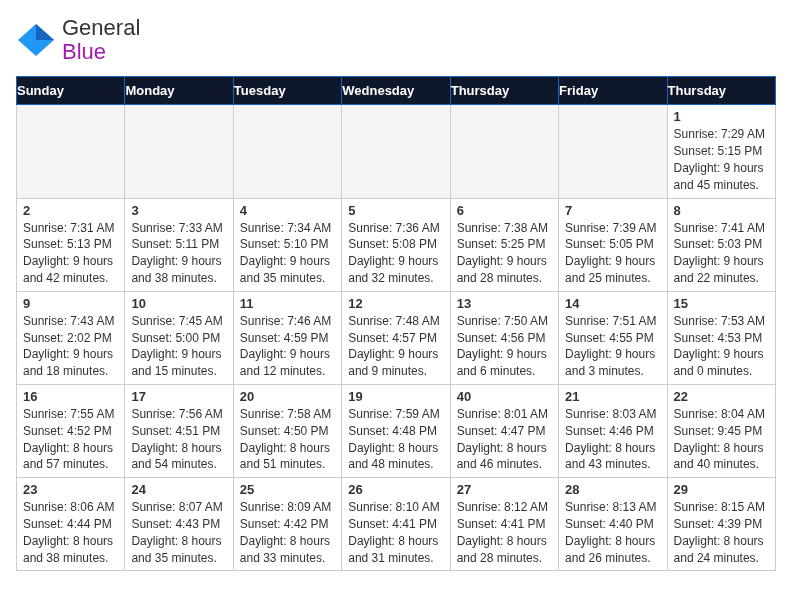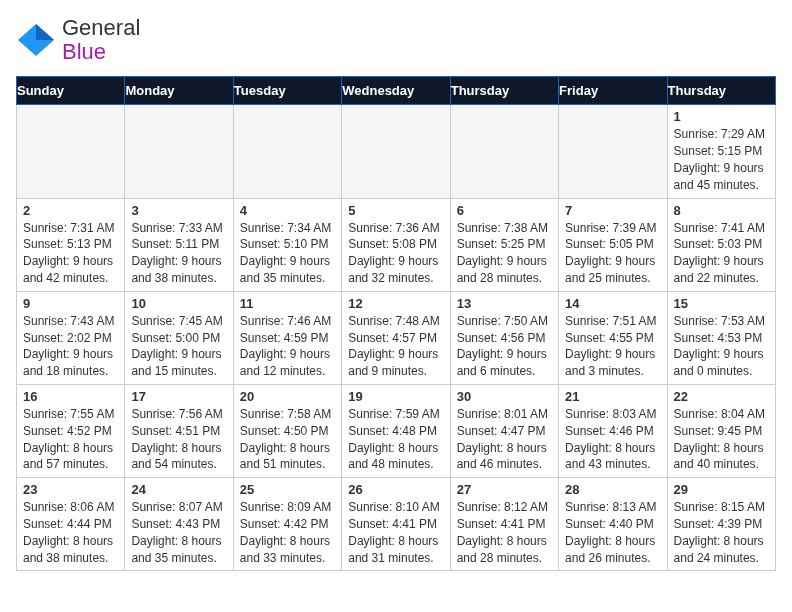--- a/index.html
+++ b/index.html
@@ -238,21 +238,21 @@
 Sunset: 4:50 PM
 Daylight: 8 hours and 51 minutes.</div>
         </td>
         <td>
           <span class="day-number">19</span>
           <div class="day-info">Sunrise: 7:59 AM
 Sunset: 4:48 PM
 Daylight: 8 hours and 48 minutes.</div>
         </td>
         <td>
-          <span class="day-number">30</span>
+          <span class="day-number">40</span>
           <div class="day-info">Sunrise: 8:01 AM
 Sunset: 4:47 PM
 Daylight: 8 hours and 46 minutes.</div>
         </td>
         <td>
           <span class="day-number">21</span>
           <div class="day-info">Sunrise: 8:03 AM
 Sunset: 4:46 PM
 Daylight: 8 hours and 43 minutes.</div>
         </td>

